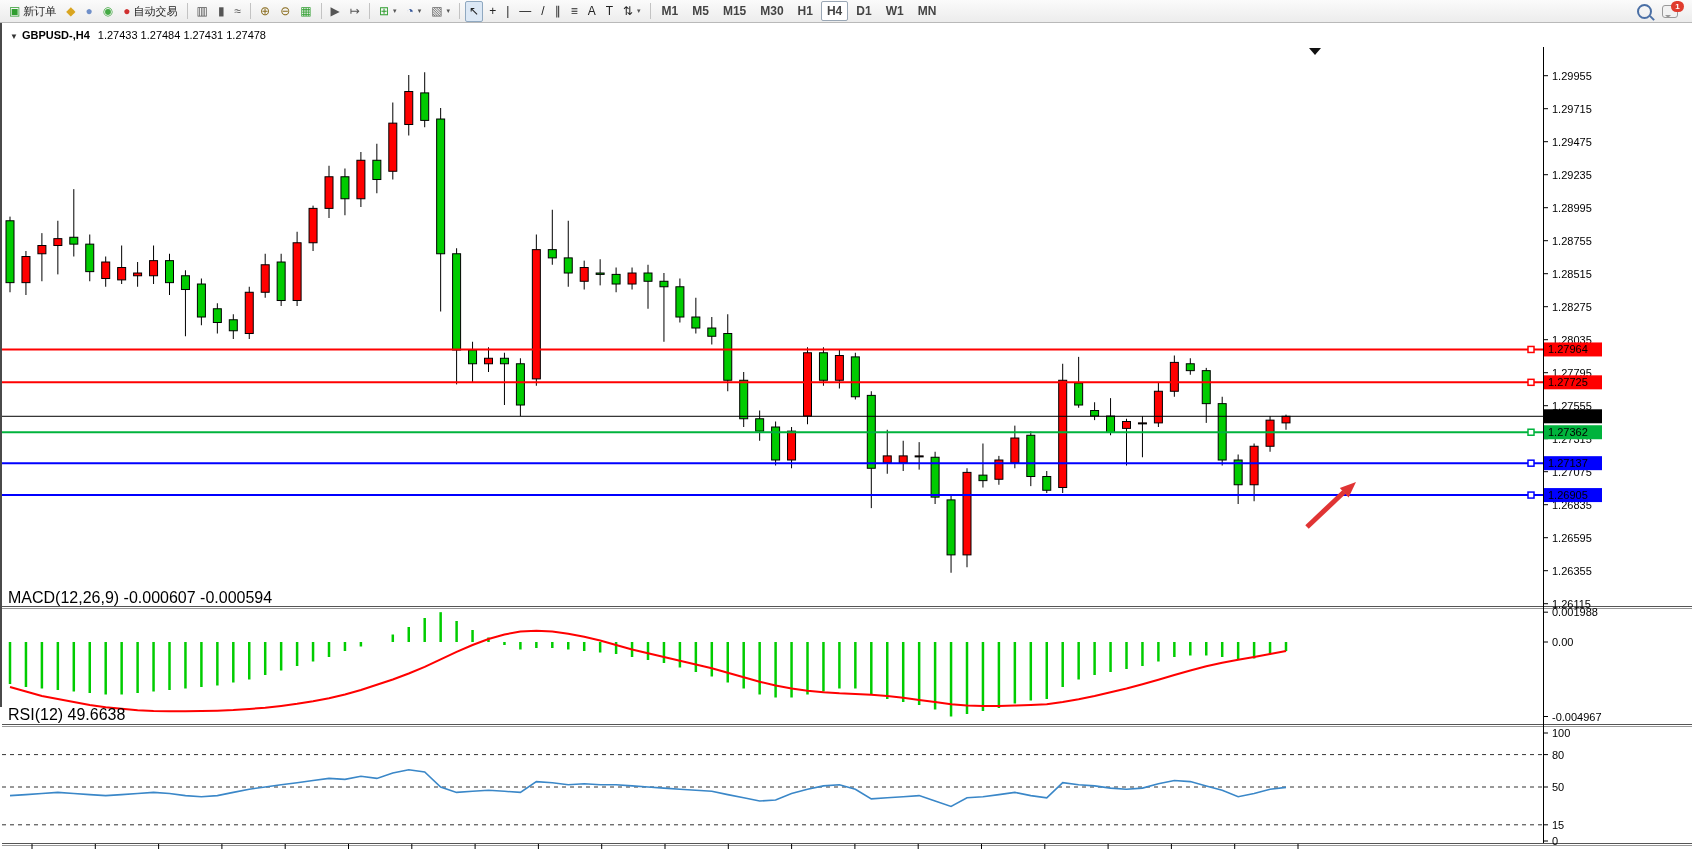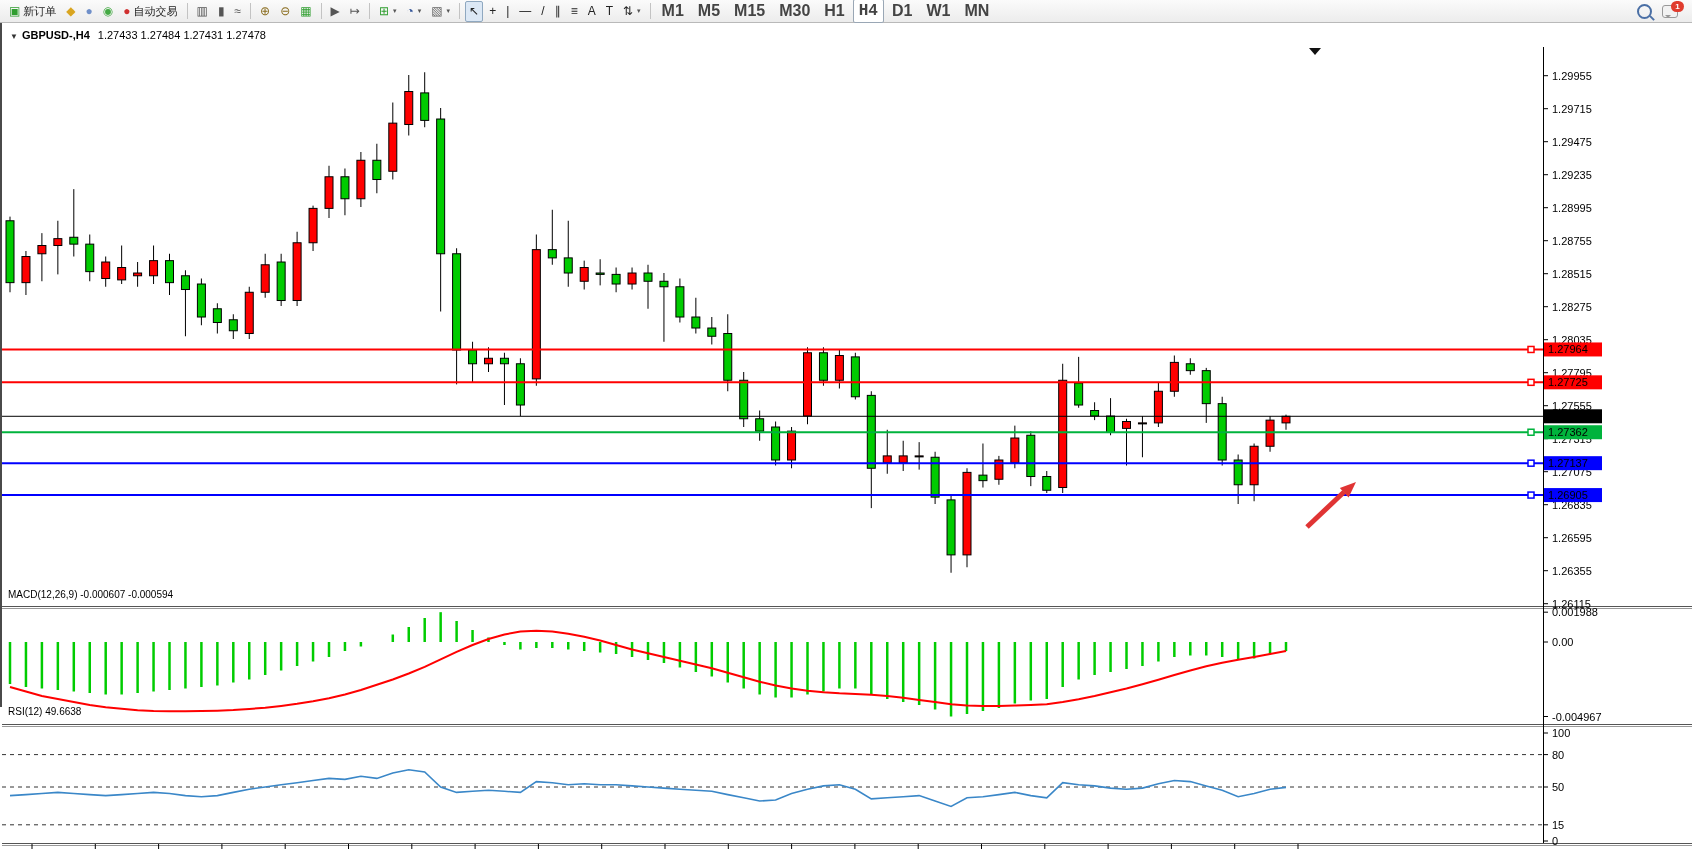--- a/index.html
+++ b/index.html
@@ -6,35 +6,35 @@
   .screen{position:relative;width:1692px;height:849px;background:#ffffff;overflow:hidden;}
   
   .toolbar{position:absolute;left:0;top:0;width:1692px;height:23px;background:linear-gradient(#fbfbfb,#ececec);
            border-bottom:1px solid #b9b9b9;display:flex;align-items:center;padding-left:4px;box-sizing:border-box;z-index:5;}
   .tb-btn{display:flex;align-items:center;gap:3px;height:19px;padding:0 3px;margin:0 1px;border:1px solid transparent;
           border-radius:2px;font-size:11px;color:#222;cursor:default;white-space:nowrap;}
   .tb-btn.active{border:1px solid #8fa8c0;background:#dce8f5;}
   .tb-glyph{font-size:12px;line-height:1;}
   .tb-caret{font-size:7px;color:#555;margin-left:1px;}
   .tb-sep{width:1px;height:16px;background:#c3c3c3;margin:0 4px;}
-  .tf-btn{font-size:16px;font-weight:bold;color:#444;padding:2px 5px;margin:0 1px;border:1px solid transparent;border-radius:2px;}
-  .tf-btn.active{border:1px solid #9aa7b5;background:#ffffff;font-family:Liberation Mono, monospace;}
+  .tf-btn{font-size:12px;font-weight:bold;color:#444;padding:2px 5px;margin:0 1px;border:1px solid transparent;border-radius:2px;}
+  .tf-btn.active{border:1px solid #9aa7b5;background:#ffffff;}
   .tb-right{margin-left:auto;display:flex;align-items:center;gap:10px;padding-right:14px;}
   .search-icon{position:relative;width:11px;height:11px;border:2px solid #4a6fa5;border-radius:50%;}
   .search-icon::after{content:"";position:absolute;width:6px;height:2px;background:#4a6fa5;transform:rotate(45deg);right:-5px;bottom:-2px;}
   .chat-icon{position:relative;width:14px;height:11px;background:#f2f2f2;border:1px solid #999;border-radius:3px;}
   .chat-icon::after{content:"";position:absolute;left:2px;bottom:-4px;border:3px solid transparent;border-top-color:#999;}
   .badge{position:absolute;top:-5px;right:-7px;min-width:11px;height:11px;background:#e03c2e;border-radius:6px;color:#fff;
          font-size:8px;font-weight:bold;text-align:center;line-height:11px;padding:0 1px;}
   
   .chartwin{position:absolute;left:0;top:23px;width:1692px;height:684px;background:#fff;border-left:2px solid #4a4a4a;box-sizing:border-box;}
   .chart-title{position:absolute;left:8px;top:6px;font-size:11px;color:#000;z-index:4;}
   .chart-title .tri{font-size:8px;color:#333;margin-right:4px;}
   .chart-title b{font-weight:bold;margin-right:8px;}
-  .panel-label{position:absolute;font-size:10px;color:#000;z-index:4;}
+  .panel-label{position:absolute;font-size:16px;color:#000;z-index:4;}
   #macd-label{left:6px;top:566px;}
   #rsi-label{left:6px;top:683px;}
   svg{position:absolute;left:0;top:0;font-family:"Liberation Sans",sans-serif;}
   svg text{font-size:11px;fill:#000;}
   svg text.tm{font-size:10px;}
 </style>
 </head>
 <body>
 
 <div class="screen">

